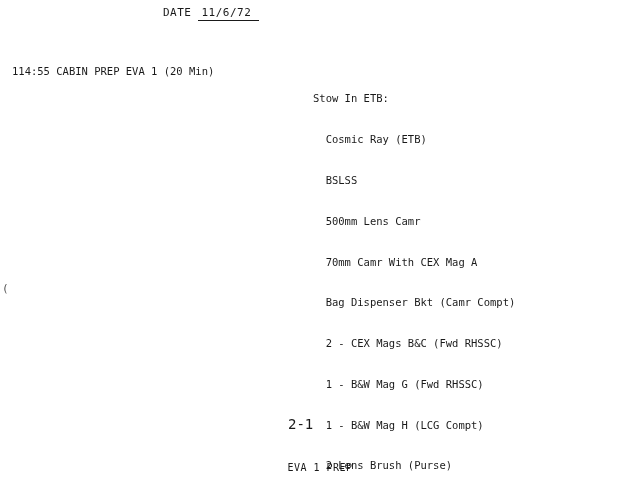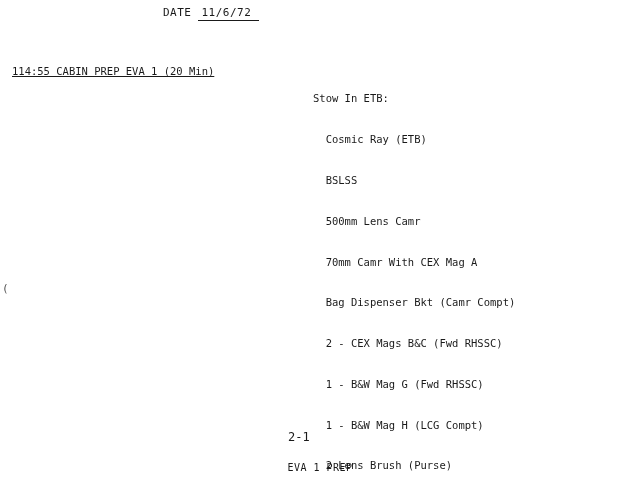--- a/index.html
+++ b/index.html
@@ -48,40 +48,39 @@
     left: 12px;
     top: 38px;
     width: 300px;
   }
   .col-right {
     left: 313px;
     top: 38px;
     width: 330px;
   }
   .title-line {
-    text-decoration: underline;
     margin-bottom: 27px;
   }
   .blk {
     margin: 0;
     padding: 0;
   }
   .gap {
     height: 13.6px;
   }
   .line {
     white-space: pre;
   }
 
   
   .page-num {
     position: absolute;
     left: 288px;
-    top: 430px;
-    font-size: 12px;
+    top: 416px;
+    font-size: 14px;
   }
   .footer-title {
     position: absolute;
     left: 0;
     top: 462px;
     width: 640px;
     text-align: center;
     font-size: 10px;
     letter-spacing: 0.5px;
   }

